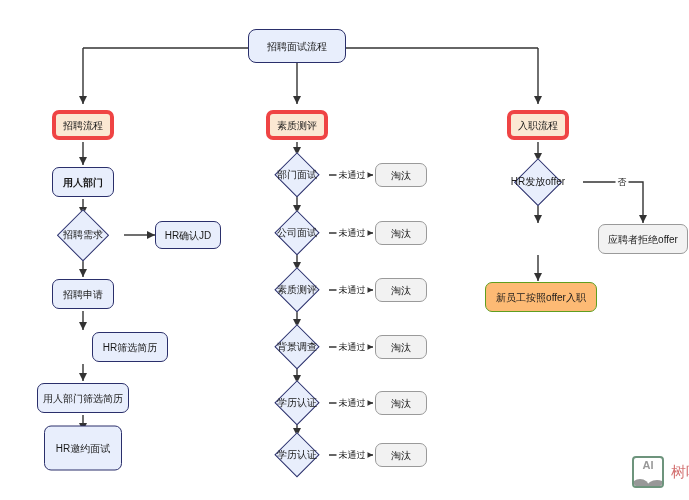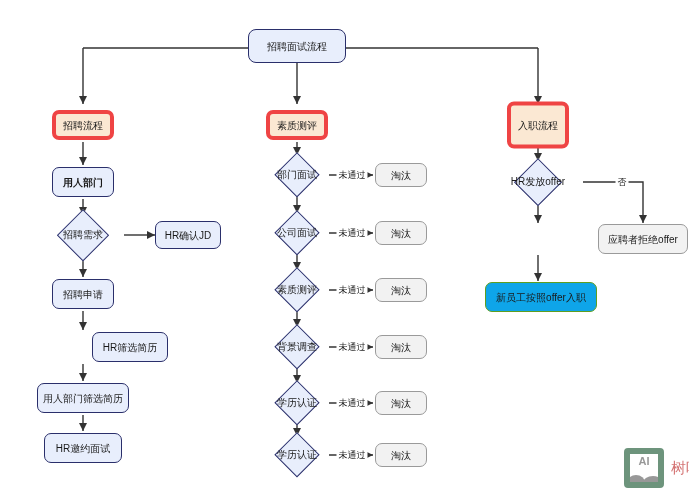--- a/index.html
+++ b/index.html
@@ -14,21 +14,21 @@
   .node{
     position:absolute;display:flex;align-items:center;justify-content:center;
     box-sizing:border-box;text-align:center;line-height:1.1;
     transform:translate(-50%,-50%);
     font-size:10px;color:#1a1a1a;white-space:nowrap;
   }
   .rect{border-radius:7px;border:1px solid #2a2f6b;background:#e8eefc;}
   .rect.root{background:#e8eefc;border-color:#2a2f6b;border-radius:8px;}
   .rect.phase{background:#fbe8d3;border:4px solid #ef4444;font-family:Liberation Serif, serif;}
   .rect.reject{background:#f2f2f2;border:1px solid #9a9a9a;}
-  .rect.green{background:#0ea5e9;border:1px solid #5f9e20;}
+  .rect.green{background:#fdba74;border:1px solid #5f9e20;}
 
   .diamond{
     position:absolute;transform:translate(-50%,-50%);
     display:flex;align-items:center;justify-content:center;
   }
   .diamond .dshape{
     position:absolute;left:50%;top:50%;
     transform:translate(-50%,-50%) rotate(45deg);
     background:#e8eefc;border:1px solid #2a2f6b;
   }
@@ -39,21 +39,21 @@
   .edge-label{
     position:absolute;transform:translate(-50%,-50%);
     background:#ffffff;color:#1a1a1a;font-size:9px;
     padding:1px 2px;white-space:nowrap;z-index:3;
   }
 
   .watermark{
     position:absolute;right:14px;bottom:12px;
     display:flex;align-items:center;gap:7px;opacity:.62;
   }
-  .wm-icon{width:28px;height:28px;border:6px solid #14532d;border-radius:4px;
+  .wm-icon{width:28px;height:28px;border:2px solid #14532d;border-radius:4px;
     position:relative;overflow:hidden;background:#fff;}
   .wm-icon .wm-txt{position:absolute;top:1px;left:0;right:0;text-align:center;
     font-size:11px;font-weight:bold;color:#5a5a5a;font-family:"Liberation Sans",sans-serif;}
   .wm-icon .wm-hill{position:absolute;left:-3px;bottom:-9px;width:18px;height:16px;
     background:#5a5a5a;border-radius:50%;}
   .wm-icon .wm-hill2{position:absolute;right:-5px;bottom:-8px;width:20px;height:14px;
     background:#5a5a5a;border-radius:50%;}
   .wm-label{font-size:15px;color:#b91c1c;}
 </style>
 </head>
@@ -109,21 +109,21 @@
   <div class="node rect root" style="left:281px;top:46px;width:98px;height:34px;">
     <span>招聘面试流程</span>
   </div>
 
   <div class="node rect phase" style="left:67px;top:125px;width:62px;height:30px;">
     <span>招聘流程</span>
   </div>
   <div class="node rect phase" style="left:281px;top:125px;width:62px;height:30px;">
     <span>素质测评</span>
   </div>
-  <div class="node rect phase" style="left:522px;top:125px;width:62px;height:47px;">
+  <div class="node rect phase" style="left:522px;top:125px;width:62px;height:30px;">
     <span>入职流程</span>
   </div>
 
   <div class="node rect" style="left:67px;top:182px;width:62px;height:30px;font-weight:bold;">
     <span>用人部门</span>
   </div>
 
   <div class="diamond" style="left:67px;top:235px;width:84px;height:48px;">
     <div class="dshape" style="width: 34.56px; height: 34.56px;"></div>
     <span class="dlabel">招聘需求</span>
@@ -135,21 +135,21 @@
 
   <div class="node rect" style="left:67px;top:294px;width:62px;height:30px;font-family:Liberation Serif, serif;">
     <span>招聘申请</span>
   </div>
   <div class="node rect" style="left:67px;top:347px;width:76px;height:30px;margin-left:47px;">
     <span>HR筛选简历</span>
   </div>
   <div class="node rect" style="left:67px;top:398px;width:92px;height:30px;">
     <span>用人部门筛选简历</span>
   </div>
-  <div class="node rect" style="left:67px;top:448px;width:78px;height:30px;">
+  <div class="node rect" style="left:67px;top:448px;width:78px;height:45px;">
     <span>HR邀约面试</span>
   </div>
 
   <div class="diamond" style="left:281px;top:175px;width:70px;height:42px;">
     <div class="dshape" style="width: 30.24px; height: 30.24px;"></div>
     <span class="dlabel">部门面试</span>
   </div>
   <div class="edge-label" style="left:336px;top:175px;"><span>未通过</span></div>
   <div class="node rect reject" style="left:385px;top:175px;width:52px;height:24px;">
     <span>淘汰</span>

